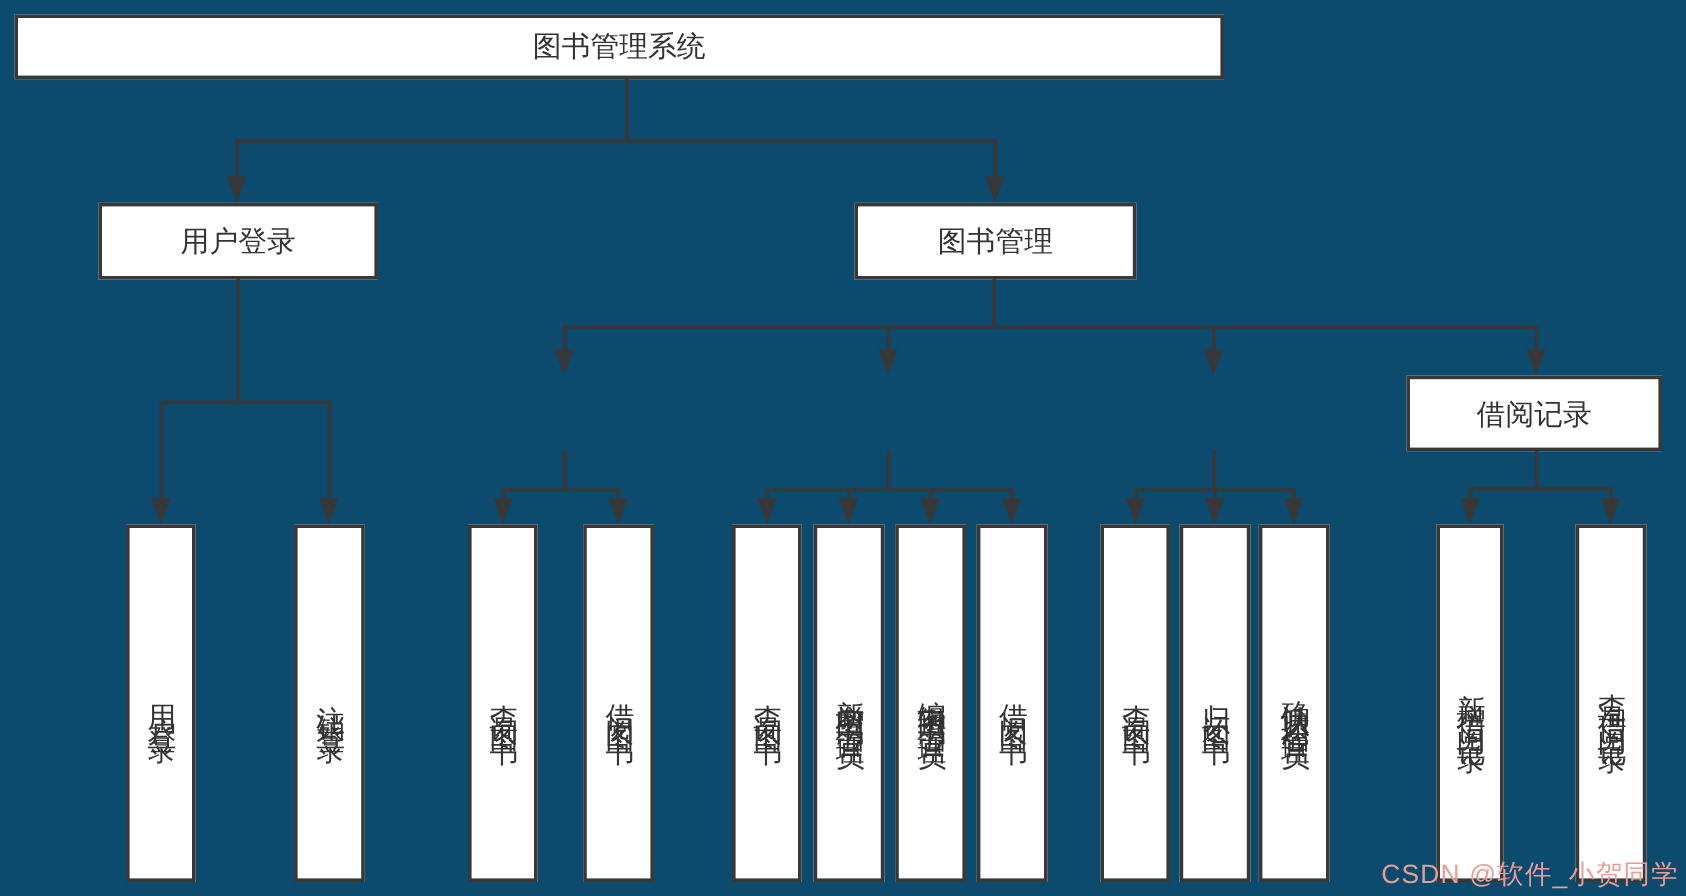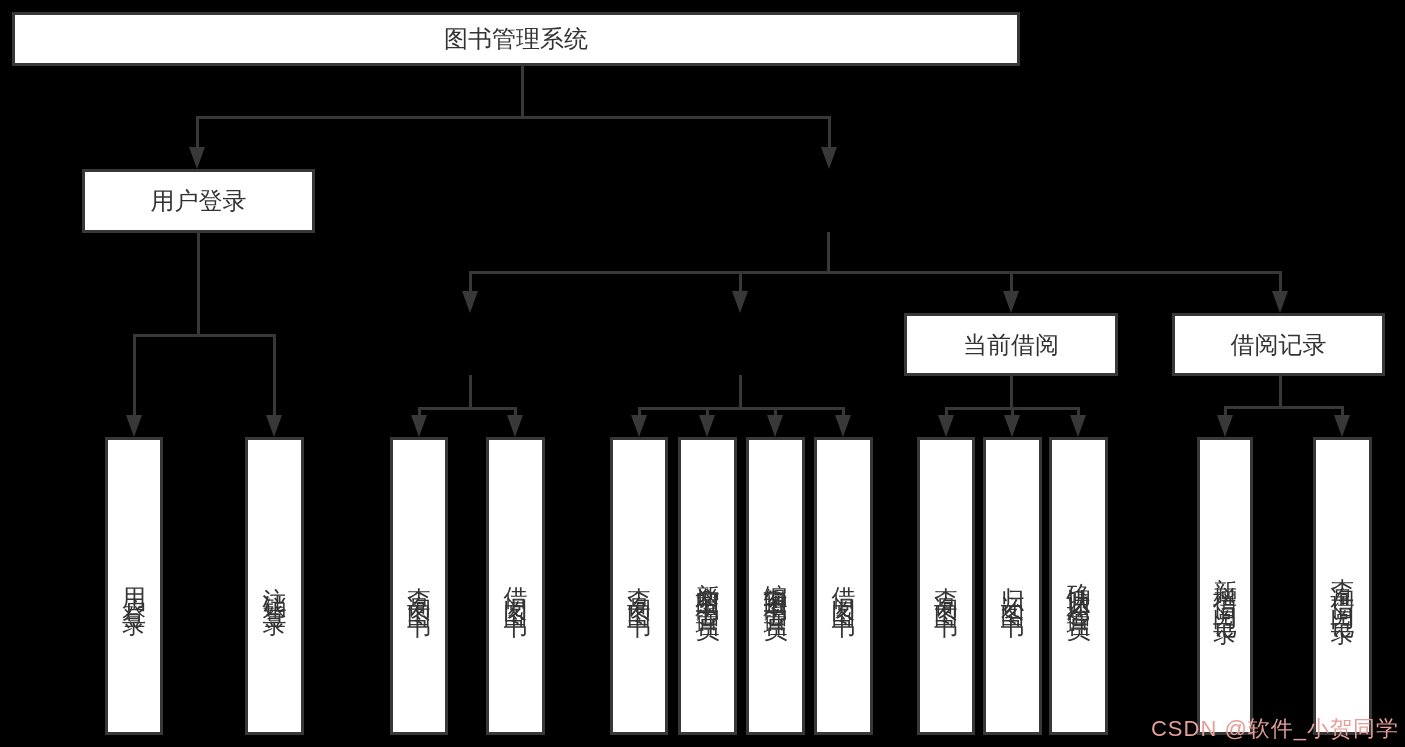--- a/index.html
+++ b/index.html
@@ -1,20 +1,20 @@
 <!DOCTYPE html>
 <html><head>
 <meta charset="utf-8">
 <style>
   html, body { margin: 0; padding: 0; background: #ffffff; }
   #canvas {
     position: relative;
     width: 1405px;
     height: 747px;
-    background: #000000;
+    background: #0c4a6e;
     font-family: "Liberation Sans", "DejaVu Sans", sans-serif;
     overflow: hidden;
   }
   .box {
     position: absolute;
     box-sizing: border-box;
     background: #ffffff;
     border: 3px solid #383838;
     display: flex;
     align-items: center;
@@ -49,22 +49,22 @@
   }
 </style>
 </head>
 <body>
 
 <div id="canvas">
 
   <div class="box" style="left:12px; top:12px; width:1008px; height:54px;">图书管理系统</div>
 
   <div class="box" style="left:82px; top:169px; width:233px; height:64px;">用户登录</div>
+  <div class="box" style="left:712px; top:169px; width:235px; height:64px;">图书管理</div>
 
-  <div class="box" style="left:904px; top:313px; width:214px; height:63px;">当前借阅</div>
   <div class="box" style="left:1172px; top:313px; width:213px; height:63px;">借阅记录</div>
 
   <div class="box leaf" style="left:105px; top:437px; width:58px; height:298px;">用户登录</div>
   <div class="box leaf" style="left:245px; top:437px; width:59px; height:298px;">注销登录</div>
 
   <div class="box leaf" style="left:390px; top:437px; width:58px; height:298px;">查询图书</div>
   <div class="box leaf" style="left:486px; top:437px; width:59px; height:298px;">借阅图书</div>
 
   <div class="box leaf" style="left:610px; top:437px; width:58px; height:298px;">查询图书</div>
   <div class="box leaf long" style="left:678px; top:437px; width:59px; height:298px;">新增图书（管理员）</div>

